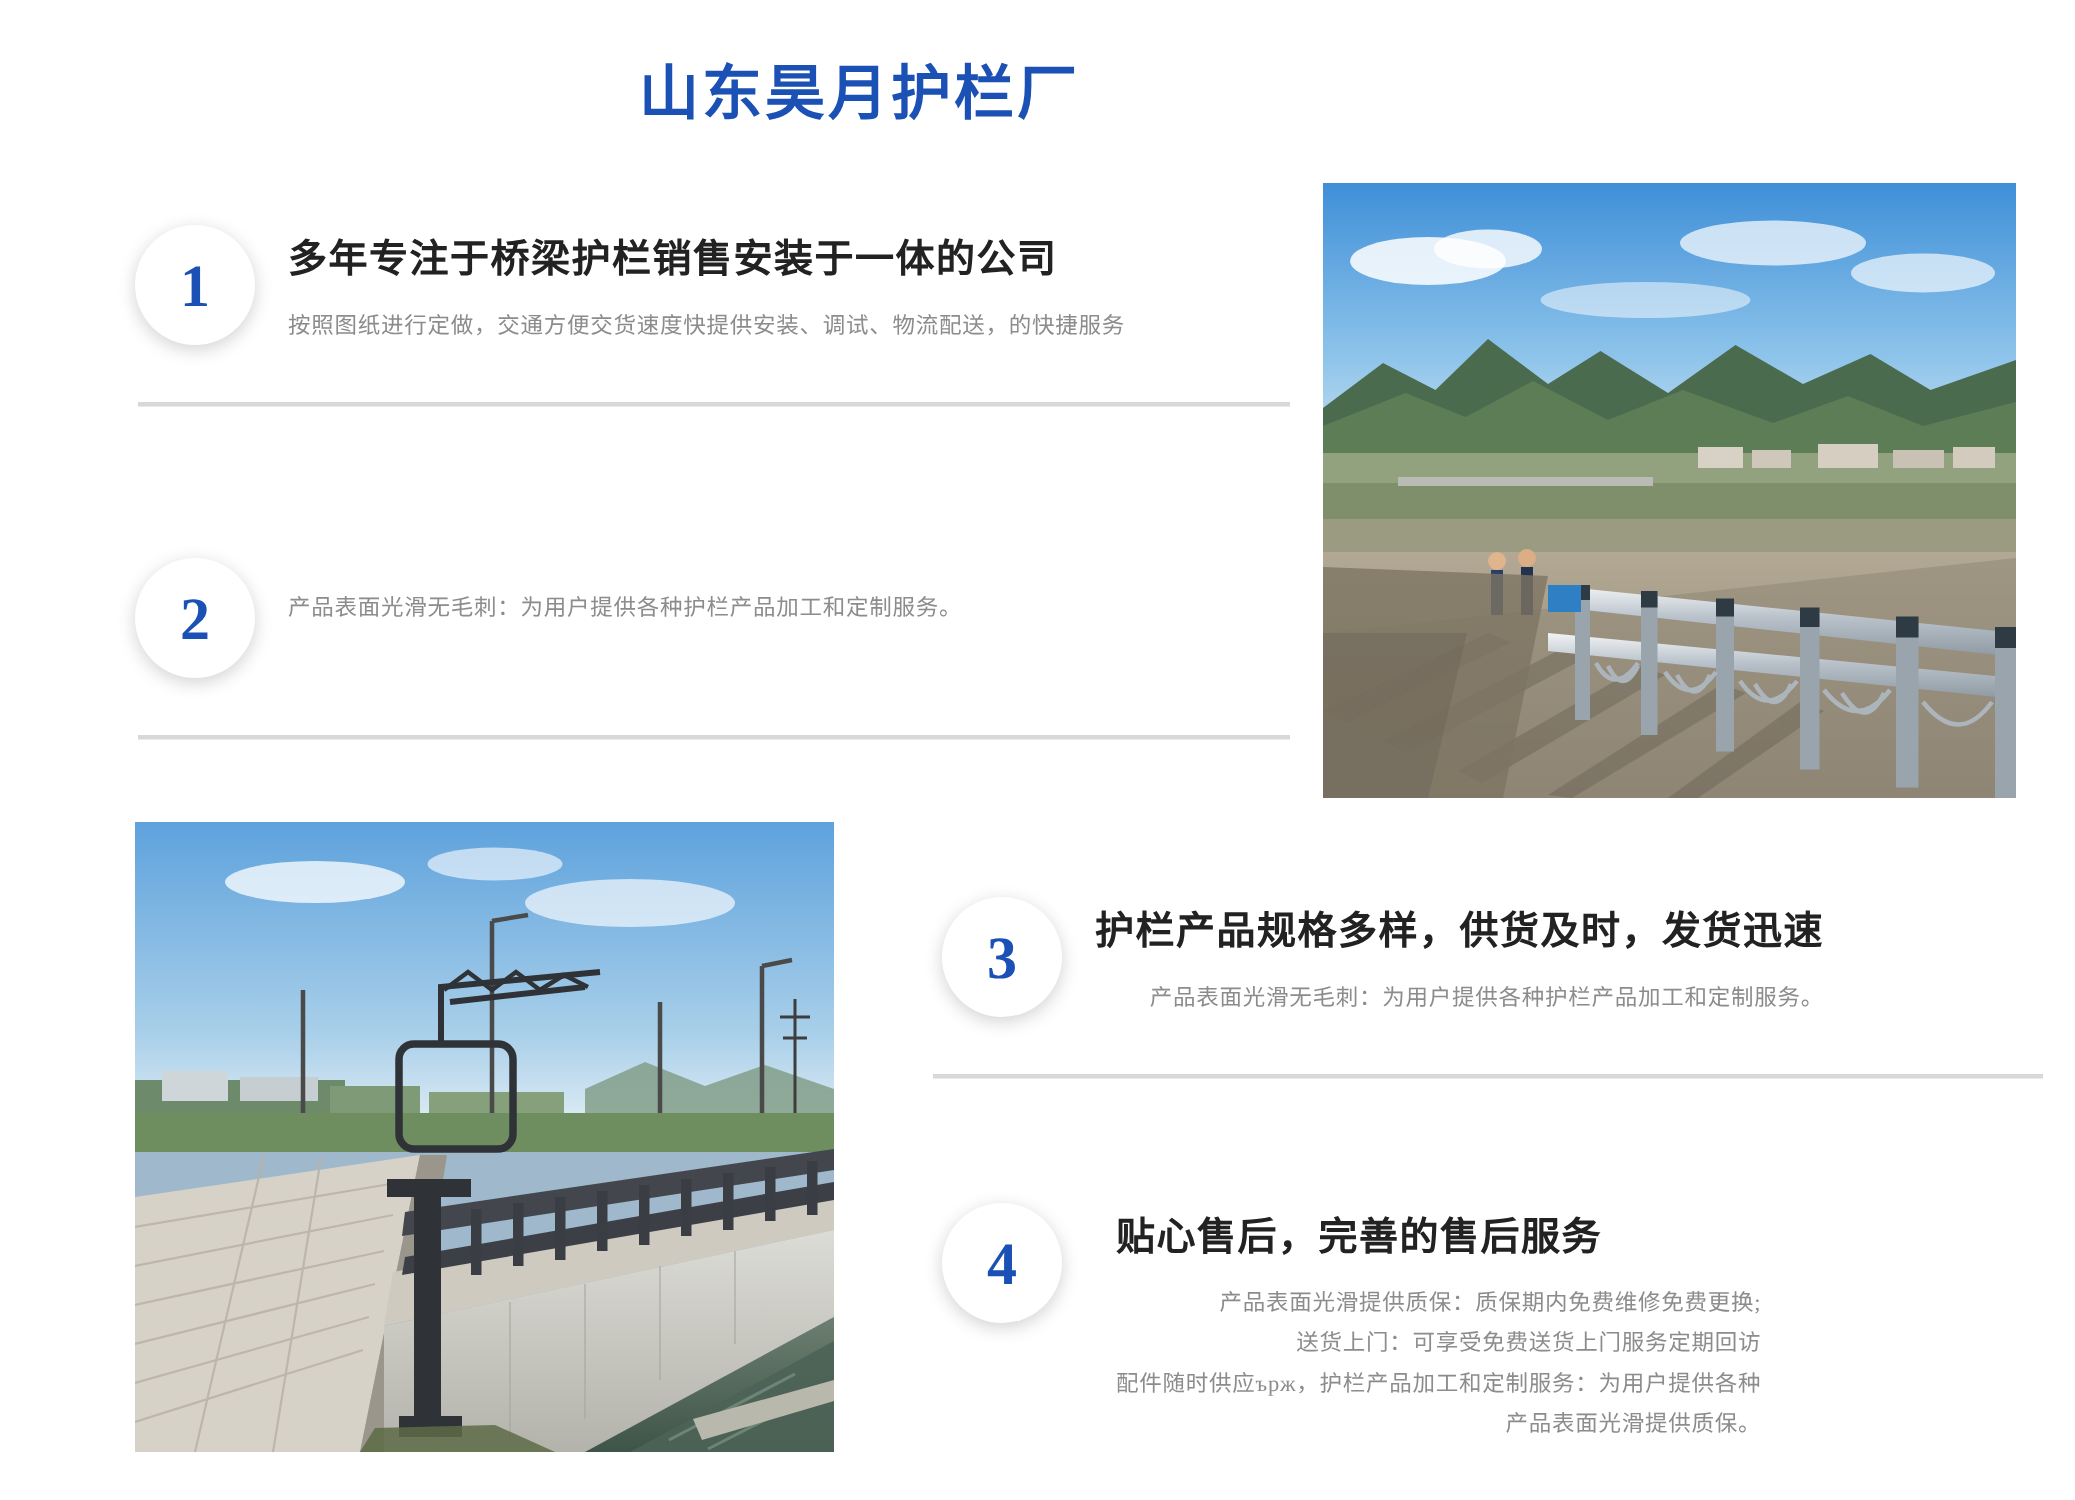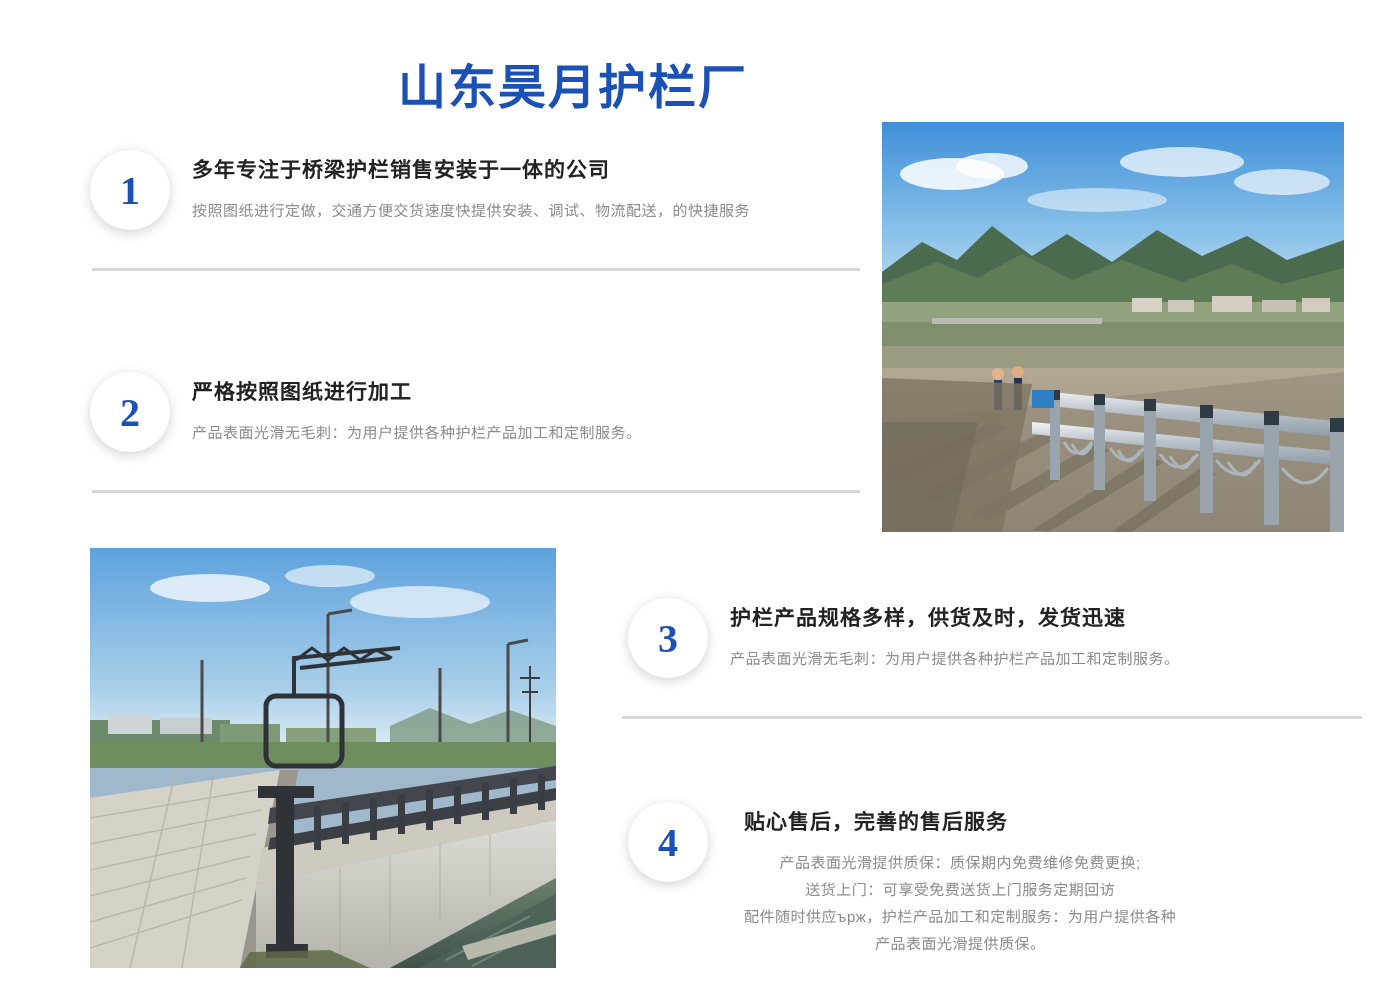--- a/index.html
+++ b/index.html
@@ -11,25 +11,25 @@
     width: 1383px;
     height: 1000px;
     position: relative;
     font-family: "Liberation Sans", "DejaVu Sans", sans-serif;
     overflow: hidden;
   }
 
   
   .page-title {
     position: absolute;
-    top: 48px;
+    top: 30px;
     left: 0;
     width: 1146px;
     text-align: center;
-    font-size: 48px;
+    font-size: 40px;
     font-weight: bold;
     letter-spacing: 2px;
     color: #1b50b5;
   }
 
   
   .feature {
     position: absolute;
     display: flex;
     align-items: flex-start;
@@ -47,44 +47,44 @@
     color: #1b50b5;
     font-size: 40px;
     font-weight: bold;
     font-family: "Liberation Serif", "DejaVu Serif", serif;
   }
   .feature-text {
     margin-left: 22px;
     padding-top: 6px;
   }
   .feature-title {
-    font-size: 21px;
+    font-size: 26px;
     font-weight: bold;
     color: #222222;
     line-height: 1.3;
     letter-spacing: 1px;
   }
   .feature-desc {
     margin-top: 14px;
     font-size: 15px;
     color: #8c8c8c;
     line-height: 1.8;
     letter-spacing: 0.5px;
   }
-  .feature-desc div { white-space: nowrap; }
+  .feature-desc div { white-space: nowrap; text-align: right; }
 
   .divider {
     position: absolute;
     height: 3px;
     background: #d8d8d8;
   }
 
   
   .feature.right .feature-text { text-align: left; margin-left: 36px; }
-  .feature-desc.centered { text-align: center; }
+  .feature-desc.centered { text-align: center; font-family: Liberation Serif, serif; }
 
   
   .photo {
     position: absolute;
     overflow: hidden;
     background: #9fb8cc;
   }
   .photo svg { display: block; }
 </style>
 </head>
@@ -99,21 +99,20 @@
     <div class="feature-desc">
       <div>按照图纸进行定做，交通方便交货速度快提供安装、调试、物流配送，的快捷服务</div>
     </div>
   </div>
 </div>
 <div class="divider" style="top:268px; left:92px; width:768px;"></div>
 
 <div class="feature" style="top:372px; left:90px;">
   <div class="num-circle">2</div>
   <div class="feature-text">
-    <div class="feature-title">严格按照图纸进行加工</div>
     <div class="feature-desc">
       <div>产品表面光滑无毛刺：为用户提供各种护栏产品加工和定制服务。</div>
     </div>
   </div>
 </div>
 <div class="divider" style="top:490px; left:92px; width:768px;"></div>
 
 <div class="feature" style="top:598px; left:628px;">
   <div class="num-circle">3</div>
   <div class="feature-text">

